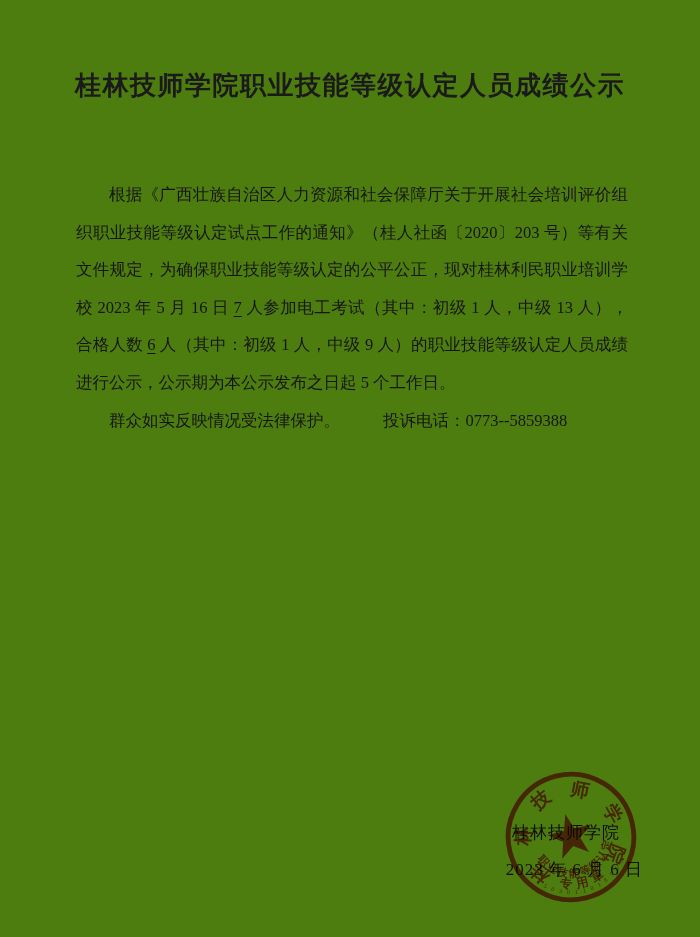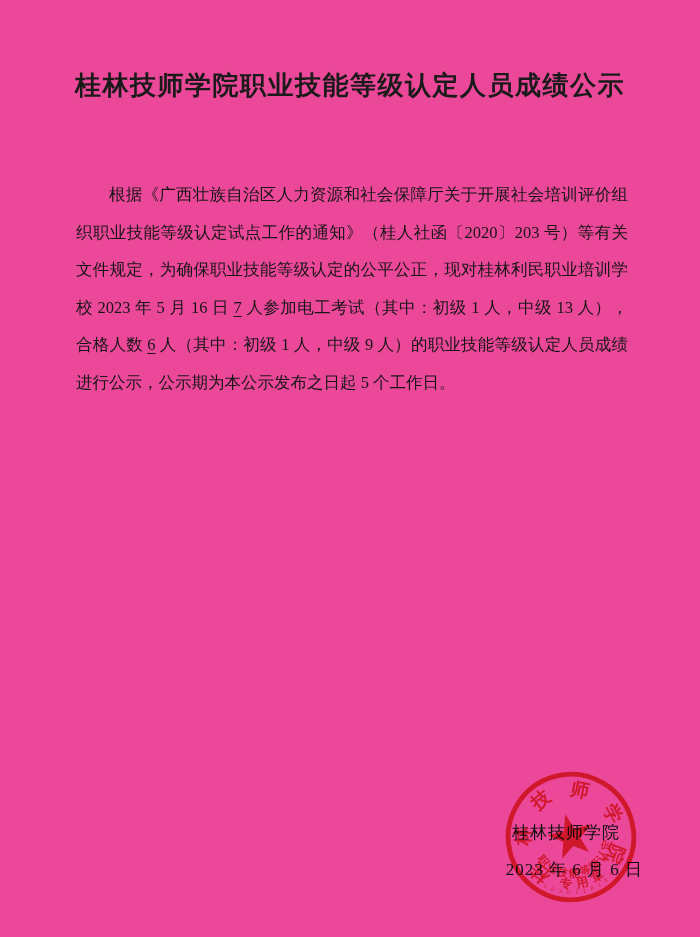--- a/index.html
+++ b/index.html
@@ -1,19 +1,19 @@
 <!DOCTYPE html>
 <html><head>
 <meta charset="utf-8">
 <style>
   html,body{margin:0;padding:0;background:#ffffff;}
   .page{
     position:relative;
     width:700px;height:937px;
-    background:#ec4899;
+    background:#4d7c0f;
     font-family:"Liberation Serif","DejaVu Serif",serif;
     overflow:hidden;
   }
   .title{
     position:absolute;
     top:68px;left:0;width:700px;
     margin:0;
     text-align:center;
     font-size:26px;
     font-weight:bold;
@@ -58,20 +58,21 @@
 <body>
 
 <div class="page">
 
   <h1 class="title">桂林技师学院职业技能等级认定人员成绩公示</h1>
 
   <div class="content">
     <p><span>根据《广西壮族自治区人力资源和社会保障厅关于开展社会培训评价组织职业技能等级认定试点工作的通知》（桂人社函〔2020〕203 号）等有关文件规定，为确保职业技能等级认定的公平公正，现对桂林利民职业培训学校 2023 年 5 月 16 日 </span><span class="u">7</span><span> 人参加电工考试（其中：初级 1 人，中级 13 人），合格人数 </span><span class="u">6</span><span> 人（其中：初级 1 人，中级 9 人）的职业技能等级认定人员成绩进行公示，公示期为本公示发布之日起 5 个工作日。</span></p>
 
 
+    <p><span>群众如实反映情况受法律保护。</span><span class="phone">投诉电话：0773--5859388</span></p>
 
   </div>
 
   <div class="sig-org">桂林技师学院</div>
   <div class="sig-date">2023 年 6 月 6 日</div>
 
   <div class="seal" id="seal"><svg viewBox="0 0 200 200">
         <g transform="rotate(-14 100 100)">
           <circle cx="100" cy="100" r="91" fill="none" stroke="#dd3a31" stroke-width="7"></circle>
           <path d="M100.0,66.0L107.9,89.1L132.3,89.5L112.8,104.2L120.0,127.5L100.0,113.5L80.0,127.5L87.2,104.2L67.7,89.5L92.1,89.1Z" fill="#dd3a31"></path>

